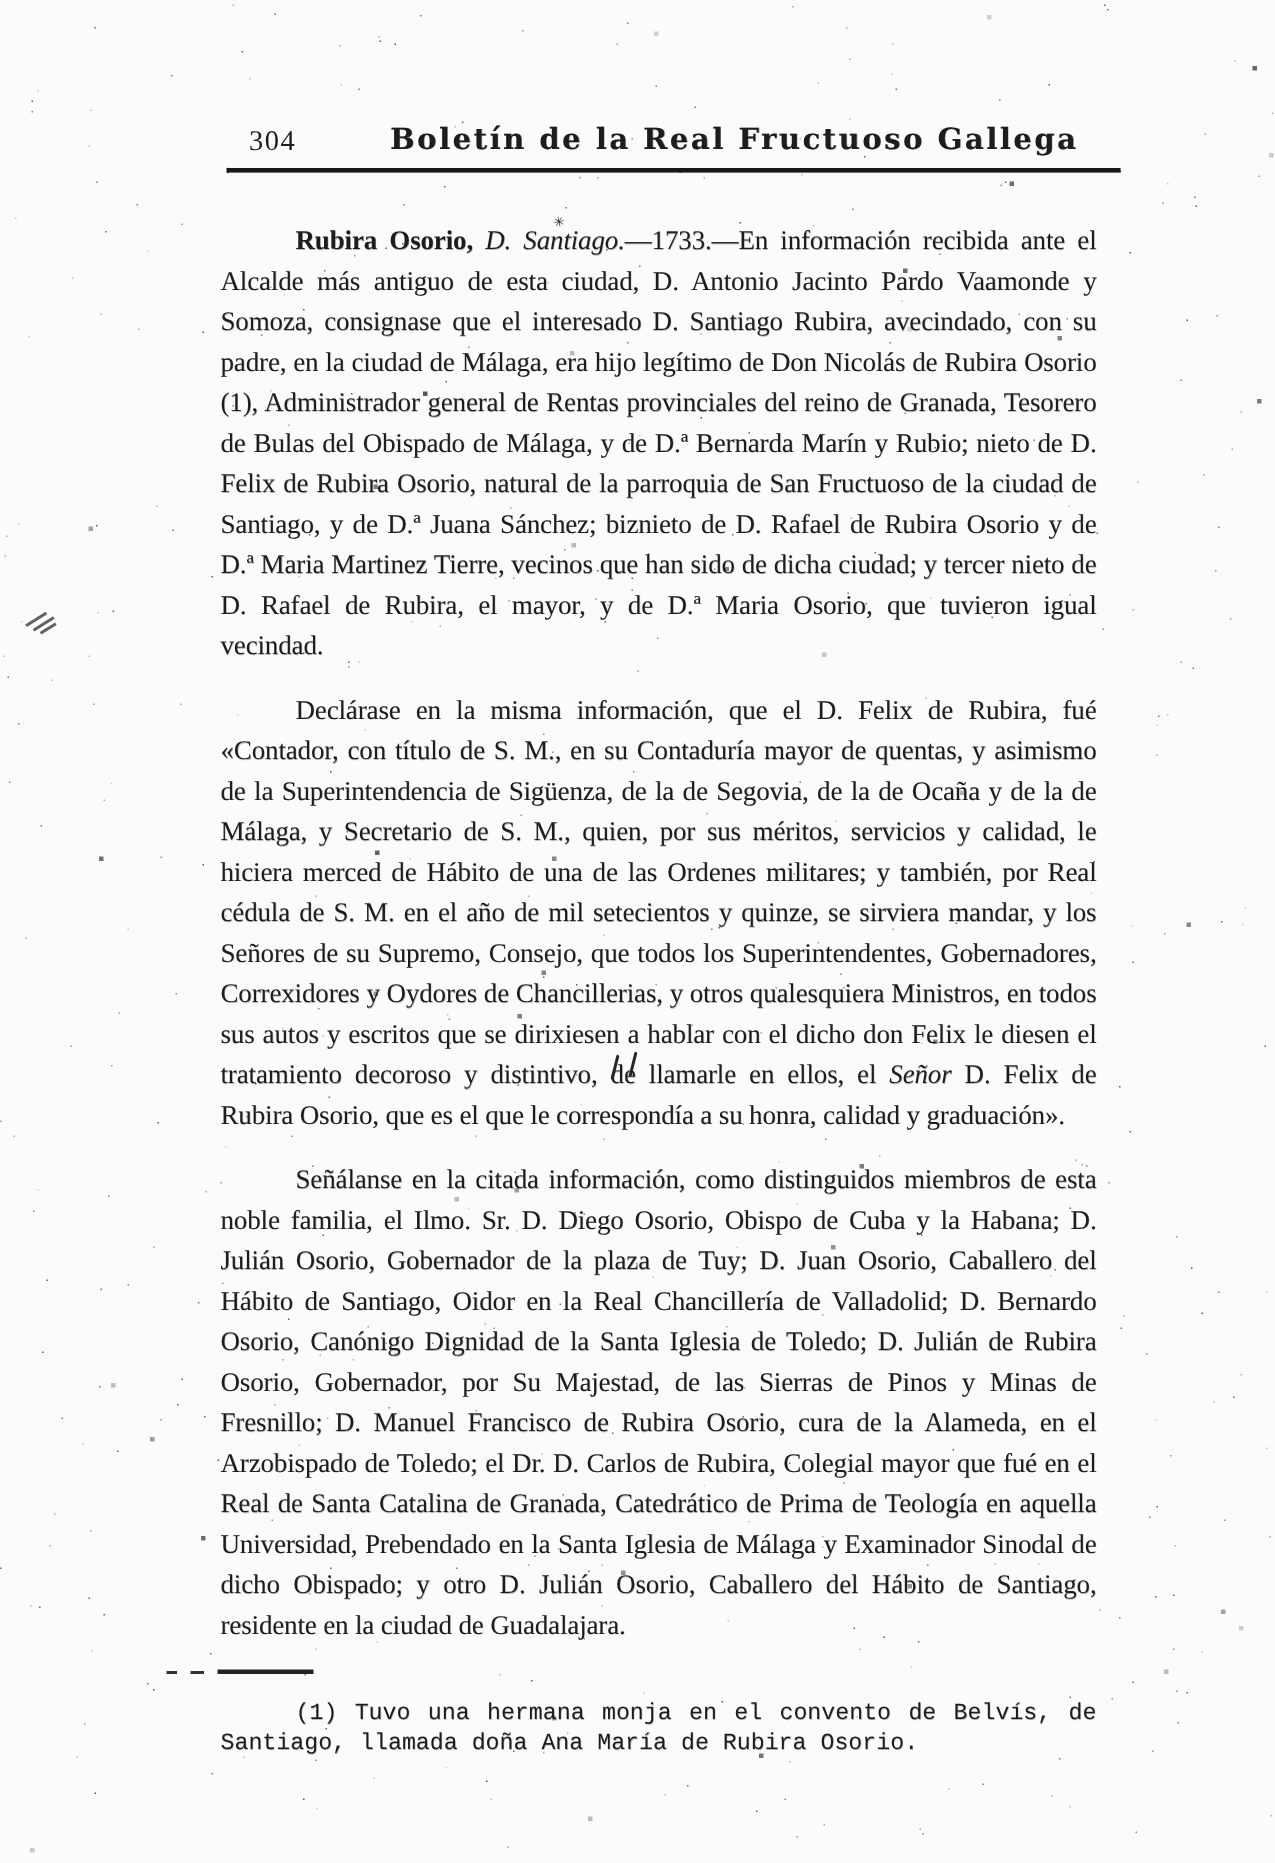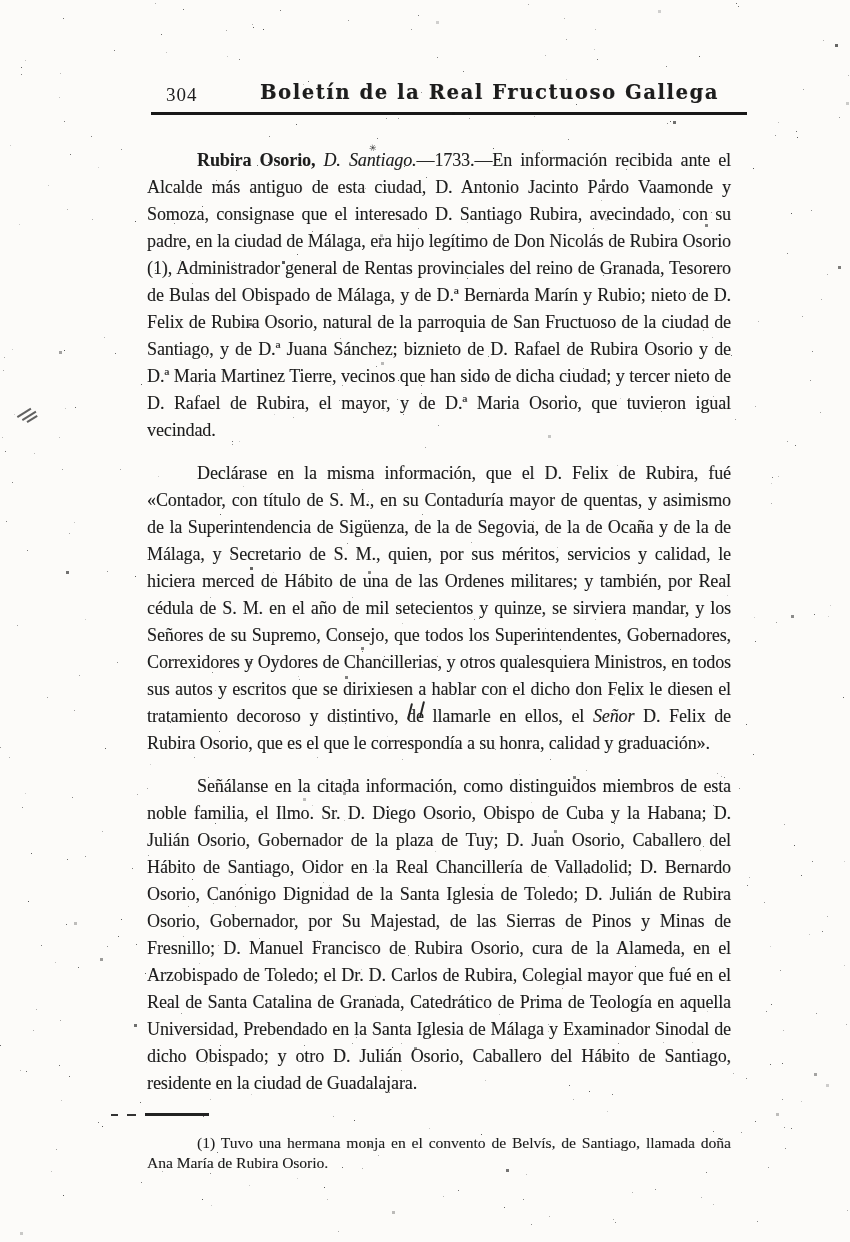--- a/index.html
+++ b/index.html
@@ -36,21 +36,21 @@
   .b{font-weight:bold;}
   .i{font-style:italic;}
   
   .footnote-sep-row{margin:9px 0 7px -20px;height:4px;position:relative;}
   .sep-dash{position:absolute;top:1px;height:2px;background:#333;display:inline-block;}
   .sep-dash.d1{left:0;width:7px;}
   .sep-dash.d2{left:16px;width:9px;}
   .sep-rule{position:absolute;left:34px;top:0;width:64px;height:2.5px;background:#222;}
   .footnote{
     font-size:15.5px;line-height:19.5px;text-indent:24px;text-align:justify;
-    margin-left:-3px;letter-spacing:0;
+    margin-left:-3px;letter-spacing:0;font-family:Liberation Mono, monospace;
   }
   
   .ink-caret{
     position:absolute;left:369px;top:143px;font-size:9px;color:#2a2a2a;
     transform:rotate(-12deg);
   }
   .ink-slash{position:absolute;width:2px;height:17px;background:#262626;border-radius:1px;}
   .ink-slash.s1{left:409px;top:703px;transform:rotate(14deg);}
   .ink-slash.s2{left:421px;top:701px;transform:rotate(14deg);}
   .margin-scribble{position:absolute;left:16px;top:404px;width:30px;height:22px;}

